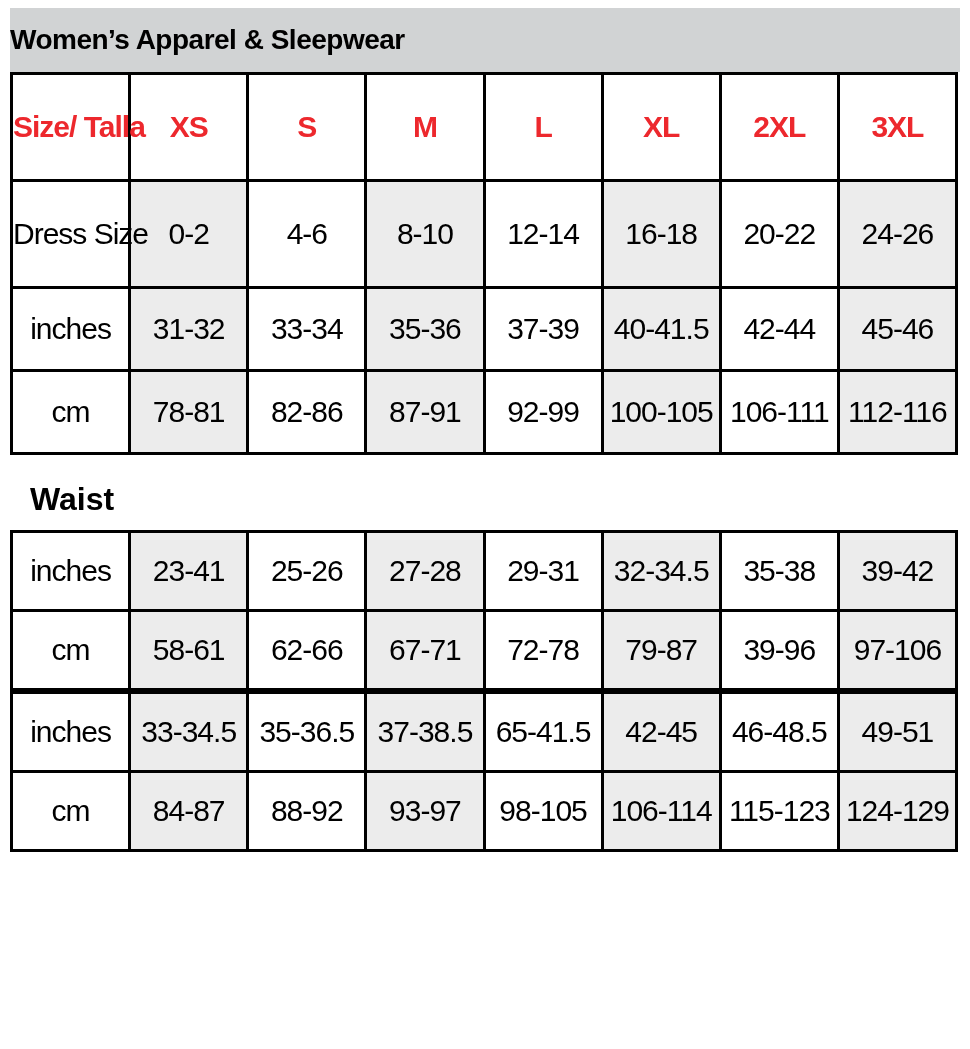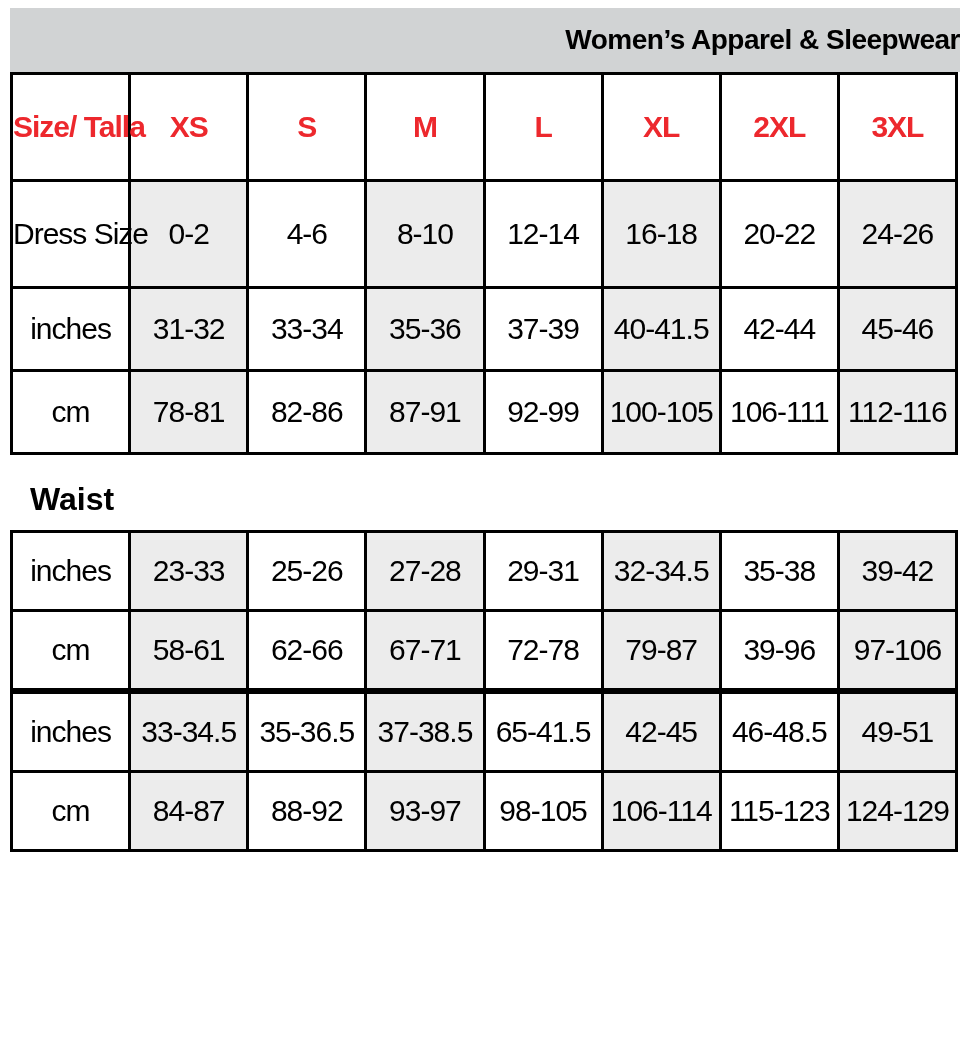--- a/index.html
+++ b/index.html
@@ -14,21 +14,21 @@
     font-family: "Liberation Sans", sans-serif;
     color: #000000;
     overflow: hidden;
   }
   .title-bar {
     margin: 8px 10px 0 10px;
     height: 64px;
     background: #d1d3d4;
     display: flex;
     align-items: center;
-    justify-content: flex-end;
+    justify-content: flex-start;
   }
   .title-bar span {
     font-size: 28px;
     font-weight: bold;
     letter-spacing: -0.5px;
   }
   .section-heading {
     font-size: 32px;
     font-weight: bold;
     line-height: 1.15;
@@ -128,21 +128,21 @@
     </tr>
   </tbody>
     </table>
 
   <h2 class="section-heading">Waist</h2>
 
   <table class="size-table">
     <tbody>
         <tr class="data-row rh-short">
       <td class="label-cell">inches</td>
-      <td>23-33</td>
+      <td>23-41</td>
       <td>25-26</td>
       <td>27-28</td>
       <td>29-31</td>
       <td>32-34.5</td>
       <td>35-38</td>
       <td>39-42</td>
     </tr>
     <tr class="data-row rh-short">
       <td class="label-cell">cm</td>
       <td>58-61</td>

